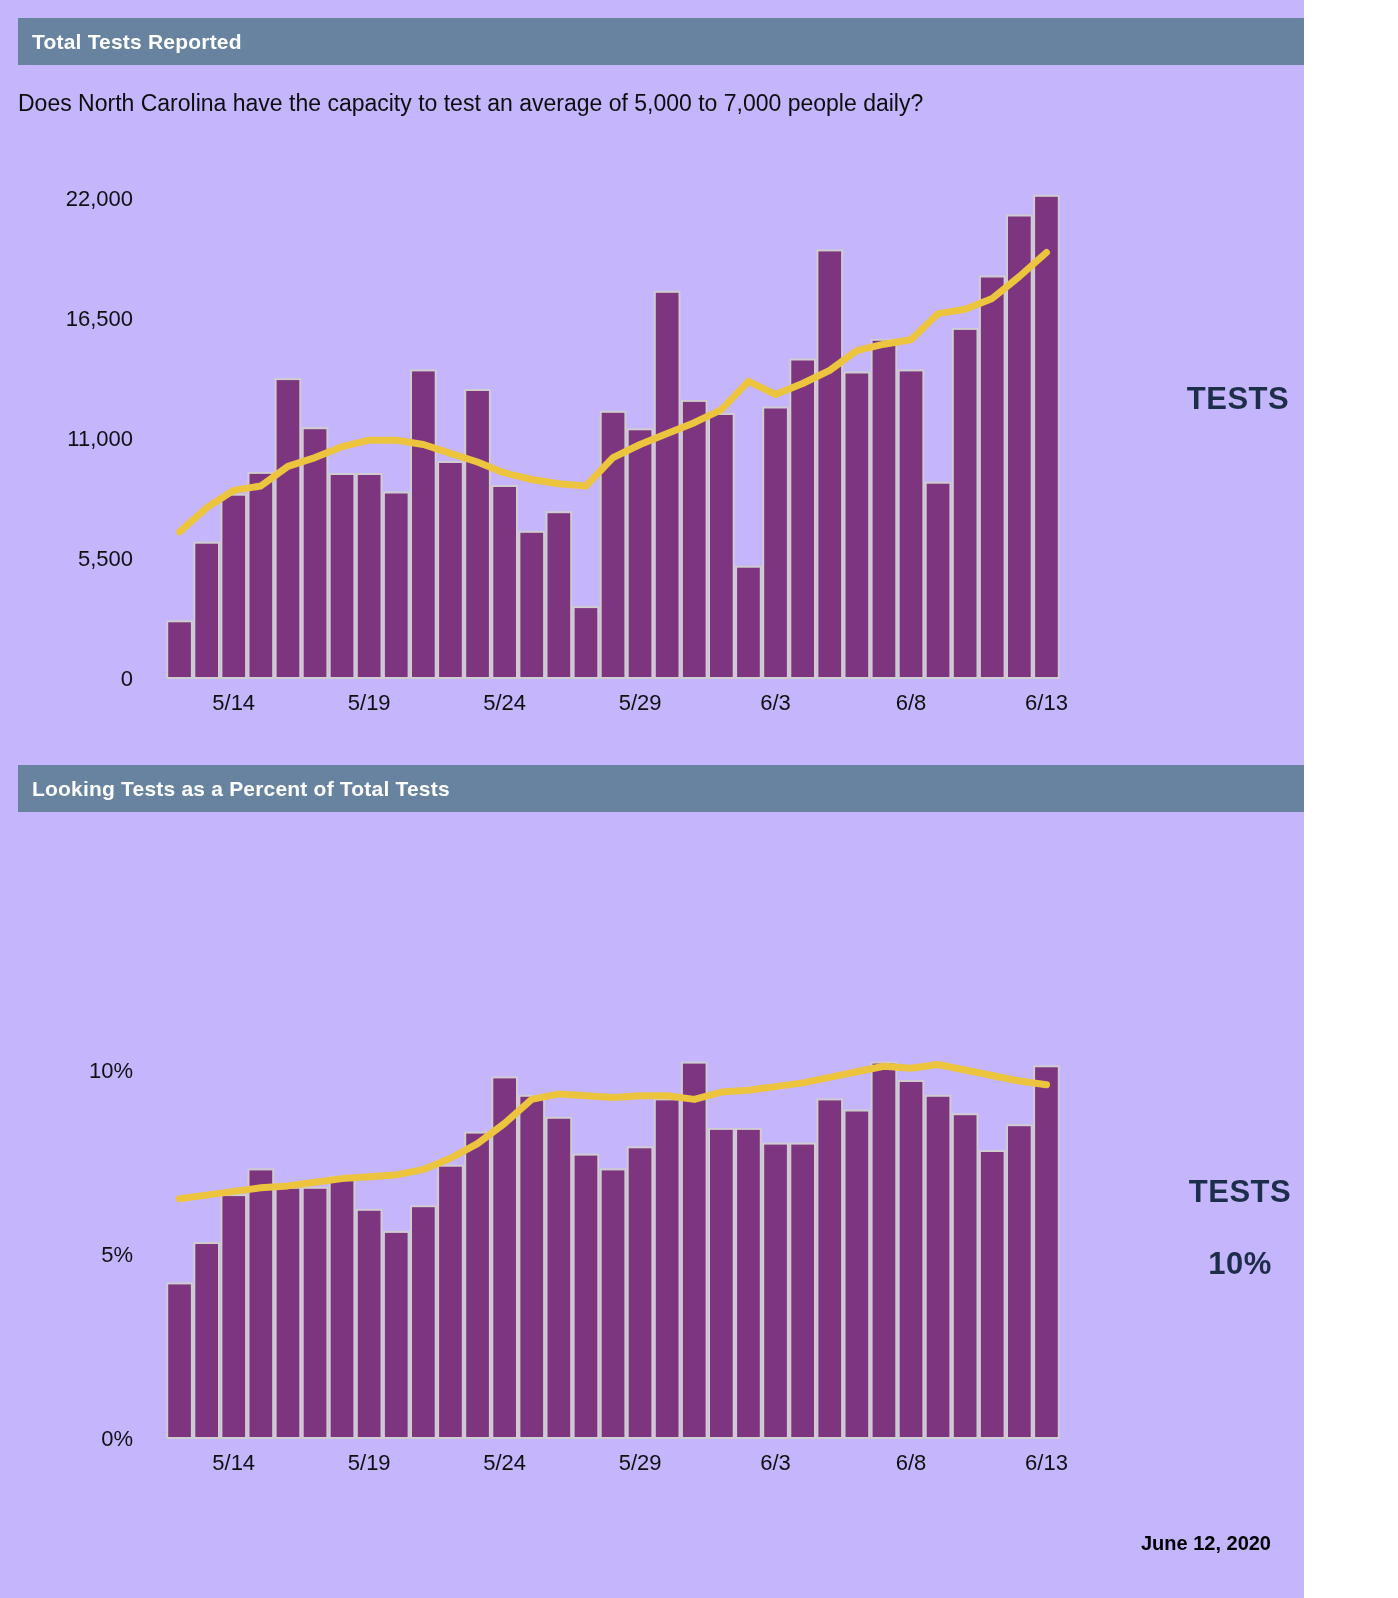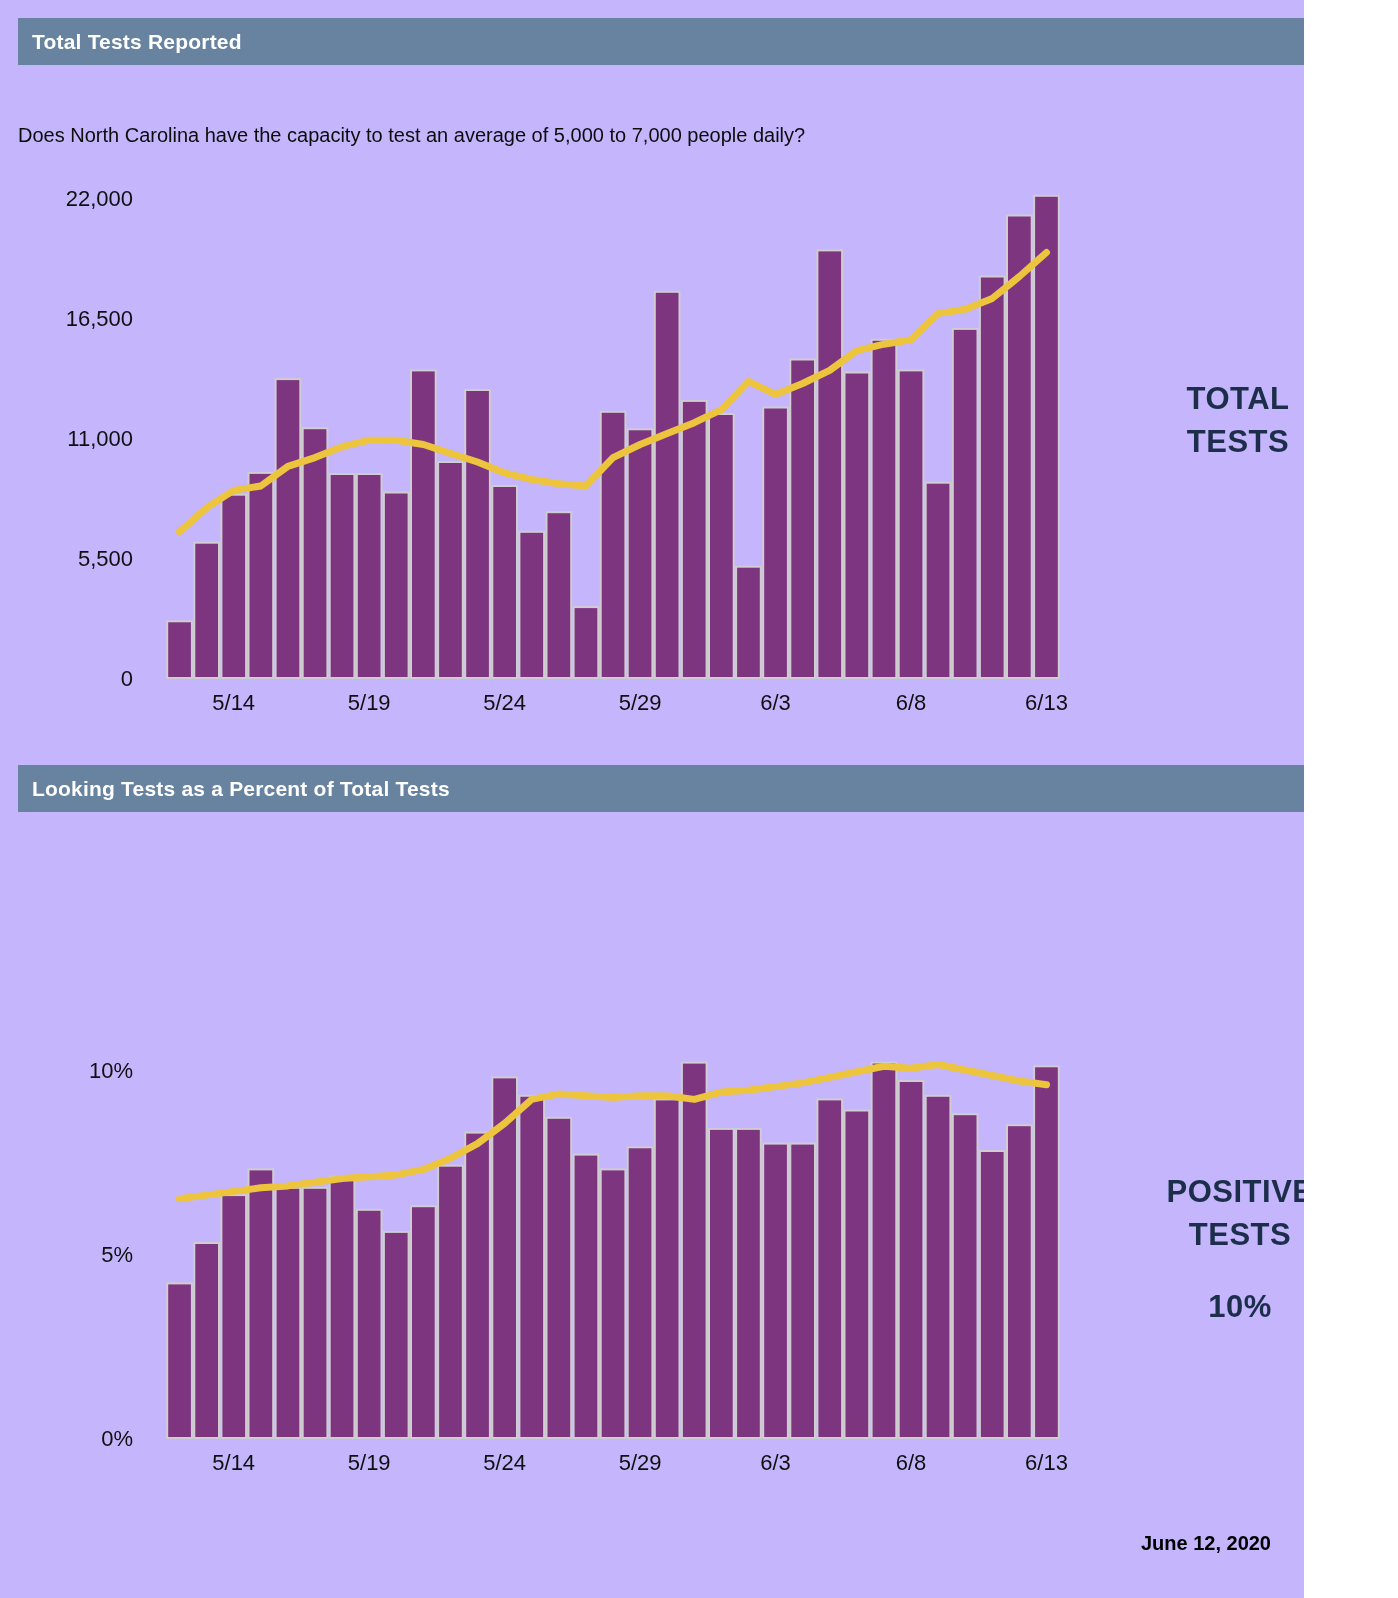--- a/index.html
+++ b/index.html
@@ -4,21 +4,21 @@
 <style>
   html,body{margin:0;padding:0;background:#fff;}
   .page{position:relative;width:1304px;height:1598px;background:#c4b5fd;
         font-family:"Liberation Sans",sans-serif;color:#101010;overflow:hidden;}
   .section-header{position:absolute;left:18px;width:1362px;height:47px;background:#68839F;}
   .section-header .hdr-title{position:absolute;left:14px;top:0;line-height:47px;
         color:#ffffff;font-size:21px;font-weight:bold;letter-spacing:.2px;}
   .info-badge{position:absolute;right:14px;top:9px;width:29px;height:29px;border-radius:50%;
         background:#1C4878;color:#fff;text-align:center;line-height:29px;
         font-family:"Liberation Serif",serif;font-style:italic;font-weight:bold;font-size:19px;cursor:pointer;}
-  .question{position:absolute;left:18px;font-size:20px;line-height:30px;color:#0d0d0d;margin-top:32px;}
+  .question{position:absolute;left:18px;font-size:23px;line-height:30px;color:#0d0d0d;}
   .desc{position:absolute;left:18px;font-size:21px;line-height:29px;color:#1c1c1c;}
   .annotation{position:absolute;text-align:center;color:#1C2E4A;font-weight:bold;}
   .annotation .ann-line{font-size:31px;line-height:43px;letter-spacing:.5px;}
   .annotation .ann-value{font-size:31px;margin-top:33px;letter-spacing:.5px;}
   .chart-svg{position:absolute;left:0;}
   .chart-svg text{font-family:"Liberation Sans",sans-serif;font-size:22px;fill:#101010;}
   .report-date{position:absolute;font-size:20px;font-weight:bold;color:#000;}
 </style>
 </head>
 <body>
@@ -75,21 +75,20 @@
       <text x="233.7" y="550" text-anchor="middle">5/14</text>
       <text x="369.2" y="550" text-anchor="middle">5/19</text>
       <text x="504.6" y="550" text-anchor="middle">5/24</text>
       <text x="640.1" y="550" text-anchor="middle">5/29</text>
       <text x="775.5" y="550" text-anchor="middle">6/3</text>
       <text x="911.0" y="550" text-anchor="middle">6/8</text>
       <text x="1046.5" y="550" text-anchor="middle">6/13</text>
     </svg>
 
   <div class="annotation" style="left:1108px;top:377px;width:260px;">
-    <div class="ann-line">TOTAL</div>
     <div class="ann-line">TESTS</div>
   </div>
 
   <div class="section-header" style="top:765px;">
     <span class="hdr-title">Looking Tests as a Percent of Total Tests</span>
     <span class="info-badge">i</span>
   </div>
 
 
   <svg id="chart-positive-percent" class="chart-svg" style="top:1040px;" width="1398" height="465">
@@ -133,20 +132,19 @@
       <text x="233.7" y="430" text-anchor="middle">5/14</text>
       <text x="369.2" y="430" text-anchor="middle">5/19</text>
       <text x="504.6" y="430" text-anchor="middle">5/24</text>
       <text x="640.1" y="430" text-anchor="middle">5/29</text>
       <text x="775.5" y="430" text-anchor="middle">6/3</text>
       <text x="911.0" y="430" text-anchor="middle">6/8</text>
       <text x="1046.5" y="430" text-anchor="middle">6/13</text>
     </svg>
 
   <div class="annotation" style="left:1115px;top:1170px;width:250px;">
-    <div class="ann-line">POSITIVE</div>
     <div class="ann-line">TESTS</div>
     <div class="ann-value">10%</div>
   </div>
 
   <div class="report-date" style="top:1532px;right:33px;">June 12, 2020</div>
 
 </div>
 
 </body></html>

